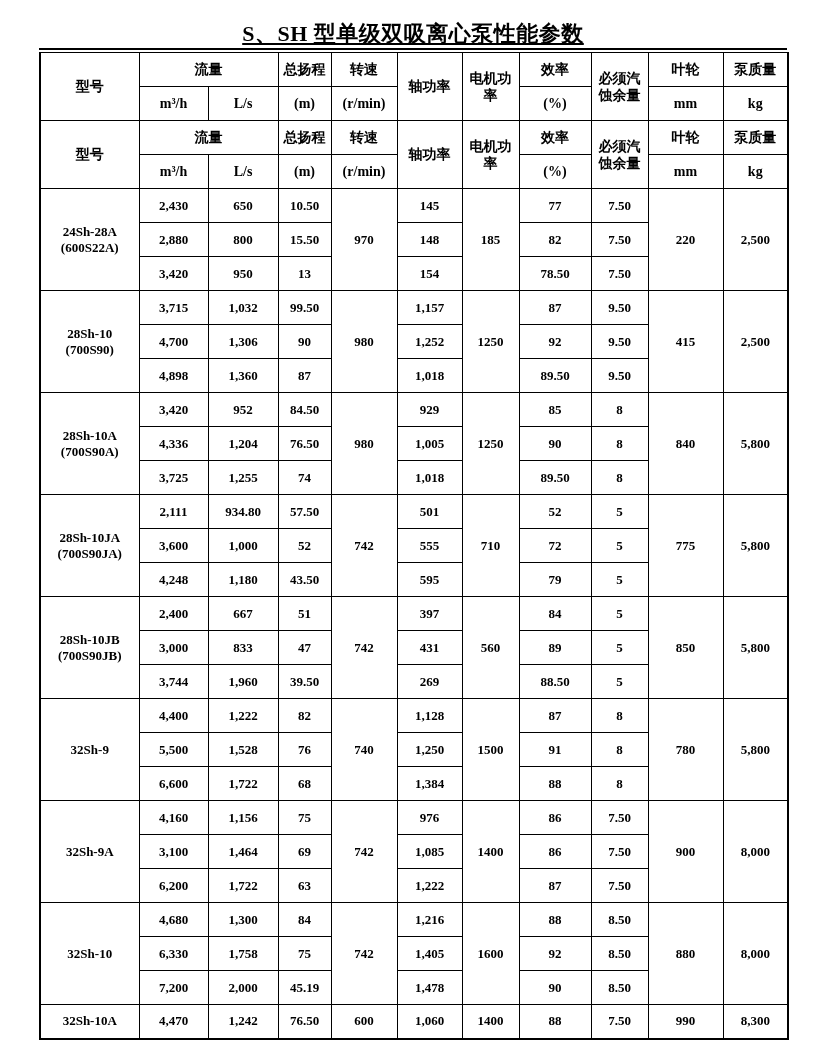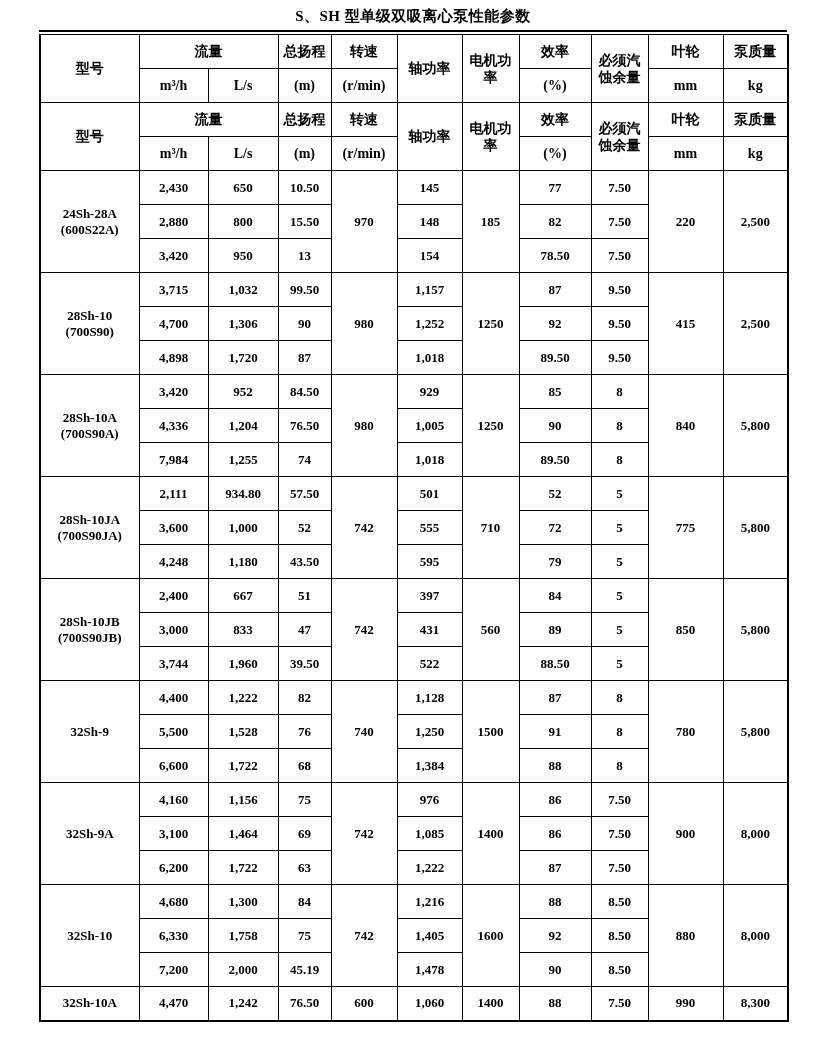--- a/index.html
+++ b/index.html
@@ -6,25 +6,26 @@
   html, body { background: #ffffff; }
   body {
     width: 826px; height: 1061px;
     font-family: "Liberation Serif", "DejaVu Serif", serif;
     font-weight: bold;
     color: #000000;
     overflow: hidden;
   }
   .page { position: relative; width: 826px; height: 1061px; background: #ffffff; }
   .doc-title {
-    padding-top: 6px;
+    padding-top: 24px;
     text-align: center;
-    font-size: 15px;
+    font-size: 22px;
     line-height: 20px;
     letter-spacing: 0.5px;
+    text-decoration: underline;
   }
   
   .table-frame {
     width: 748px;
     margin: 4px auto 0 auto;
     border-top: 2px solid #000;
     padding-top: 2px;
   }
   table {
     width: 748px;
@@ -170,21 +171,21 @@
           <tr>
             <td>4,700</td>
             <td>1,306</td>
             <td>90</td>
             <td>1,252</td>
             <td>92</td>
             <td>9.50</td>
           </tr>
           <tr>
             <td>4,898</td>
-            <td>1,720</td>
+            <td>1,360</td>
             <td>87</td>
             <td>1,018</td>
             <td>89.50</td>
             <td>9.50</td>
           </tr>
           <tr>
             <td rowspan="3" class="model">
               <div>28Sh-10A</div>
               <div class="model-alt">(700S90A)</div>
             </td>
@@ -201,21 +202,21 @@
           </tr>
           <tr>
             <td>4,336</td>
             <td>1,204</td>
             <td>76.50</td>
             <td>1,005</td>
             <td>90</td>
             <td>8</td>
           </tr>
           <tr>
-            <td>7,984</td>
+            <td>3,725</td>
             <td>1,255</td>
             <td>74</td>
             <td>1,018</td>
             <td>89.50</td>
             <td>8</td>
           </tr>
           <tr>
             <td rowspan="3" class="model">
               <div>28Sh-10JA</div>
               <div class="model-alt">(700S90JA)</div>
@@ -268,21 +269,21 @@
             <td>833</td>
             <td>47</td>
             <td>431</td>
             <td>89</td>
             <td>5</td>
           </tr>
           <tr>
             <td>3,744</td>
             <td>1,960</td>
             <td>39.50</td>
-            <td>522</td>
+            <td>269</td>
             <td>88.50</td>
             <td>5</td>
           </tr>
           <tr>
             <td rowspan="3" class="model">
               <div>32Sh-9</div>
             </td>
             <td>4,400</td>
             <td>1,222</td>
             <td>82</td>

